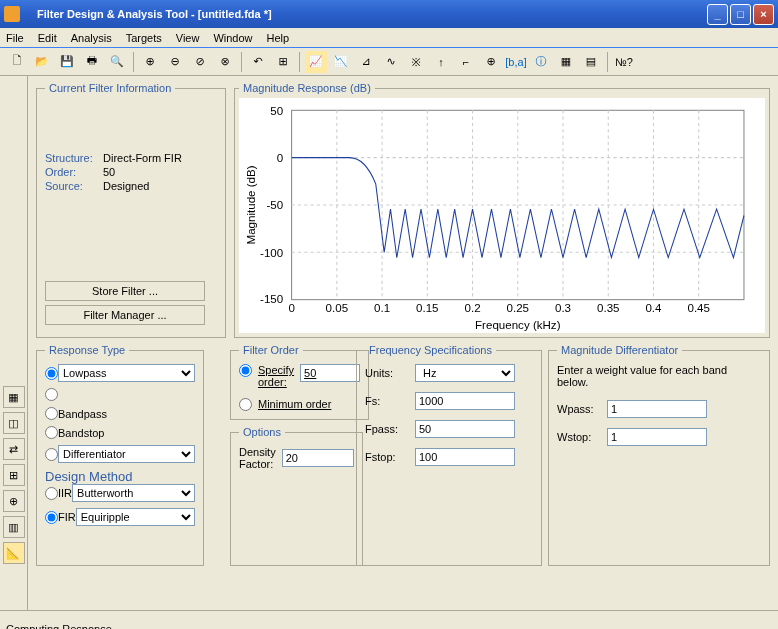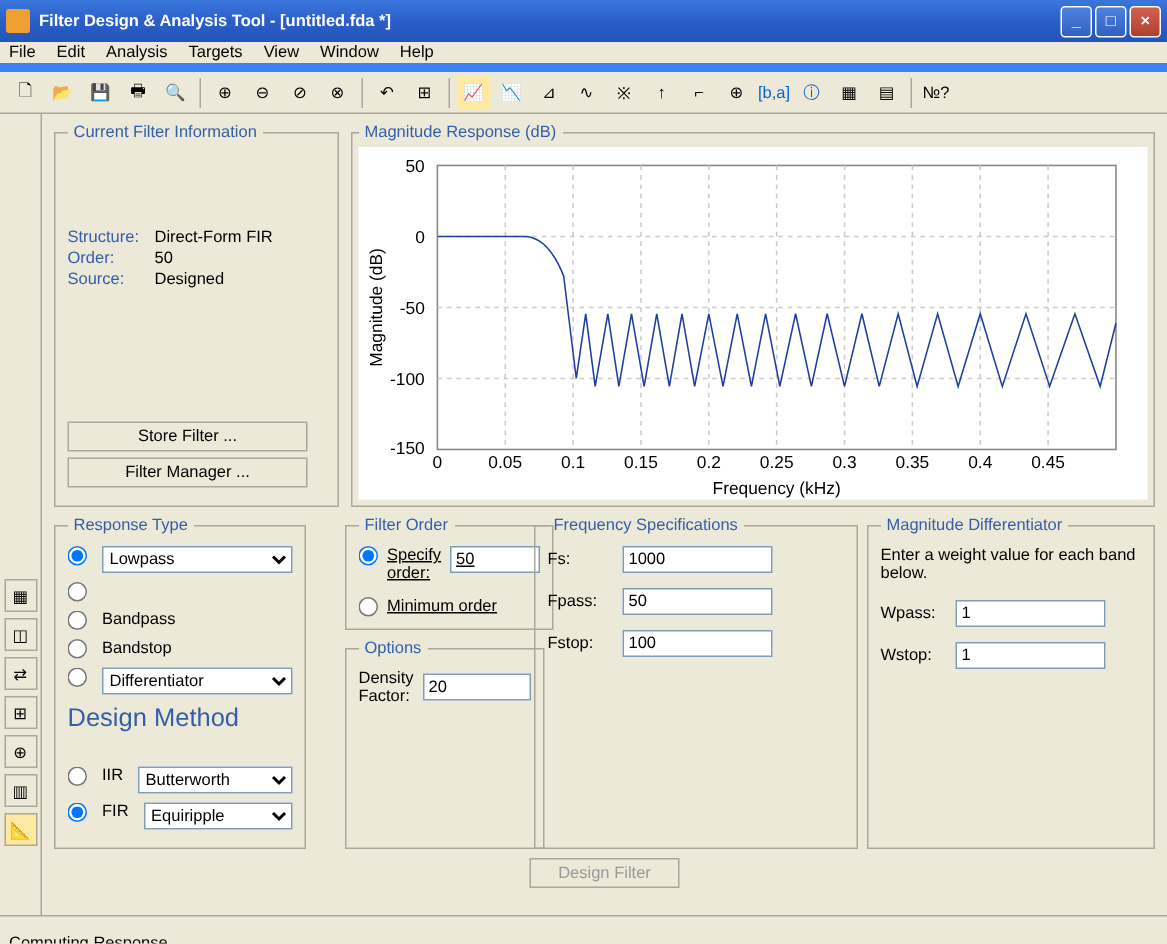--- a/index.html
+++ b/index.html
@@ -1,23 +1,23 @@
 <!DOCTYPE html>
 <html><head>
 <meta charset="utf-8">
 <style>
 * { box-sizing: border-box; margin: 0; padding: 0; font-family: Tahoma, sans-serif; font-size: 11px; }
 body { background: #ece9d8; width: 778px; height: 629px; overflow: hidden; }
-.titlebar { height: 28px; background: linear-gradient(to bottom, #3b77dd 0%, #2a5fc9 50%, #2255b8 100%); display: flex; align-items: center; padding: 0 4px; color: white; font-weight: bold; }
+.titlebar { height: 28px; background: linear-gradient(to bottom, #3b77dd 0%, #2a5fc9 50%, #2255b8 100%); display: flex; align-items: center; padding: 0 4px; color: white; font-weight: bold; gap: 11px; }
 .titlebar-icon { width: 16px; height: 16px; background: #f0a030; margin-right: 6px; border-radius: 2px; }
 .titlebar-text { flex: 1; }
 .win-btns { display: flex; gap: 2px; }
 .win-btn { width: 21px; height: 21px; background: linear-gradient(to bottom, #d06050, #b04030); border: 1px solid #fff; border-radius: 3px; display: flex; align-items: center; justify-content: center; color: white; font-weight: bold; }
 .win-btn.min, .win-btn.max { background: linear-gradient(to bottom, #5080e0, #3060c0); }
-.menubar { height: 20px; background: #ece9d8; display: flex; align-items: center; padding: 0 6px; gap: 14px; border-bottom: 6px solid #3b82f6; }
+.menubar { height: 20px; background: #ece9d8; display: flex; align-items: center; padding: 0 6px; gap: 14px; border-bottom: 1px solid #3b82f6; }
 .menubar span { cursor: default; }
 .toolbar { height: 28px; background: #ece9d8; display: flex; align-items: center; padding: 0 6px; gap: 3px; border-bottom: 1px solid #aca899; }
 .tbtn { width: 22px; height: 22px; border: 1px solid transparent; display: flex; align-items: center; justify-content: center; }
 .tsep { width: 1px; height: 20px; background: #aca899; margin: 0 2px; }
 .main-area { display: flex; height: 534px; }
 .side-toolbar { width: 28px; background: #ece9d8; border-right: 1px solid #aca899; display: flex; flex-direction: column; align-items: center; padding-top: 310px; gap: 4px; }
 .side-btn { width: 22px; height: 22px; border: 1px solid #aca899; display: flex; align-items: center; justify-content: center; background: #ece9d8; }
 .content { flex: 1; padding: 6px 8px; display: flex; flex-direction: column; gap: 6px; }
 .row1 { display: flex; gap: 8px; height: 256px; }
 fieldset { border: 1px solid #aca899; padding: 8px; position: relative; }
@@ -26,40 +26,40 @@
 .info-body { flex: 1; padding-top: 50px; }
 .info-row { display: flex; margin-bottom: 2px; }
 .info-label { width: 58px; color: #335ea8; }
 .info-val { }
 .info-btns button { width: 160px; height: 20px; margin-bottom: 4px; background: #ece9d8; border: 1px solid #aca899; }
 .mag-response { flex: 1; padding: 4px; }
 .chart-box { background: white; height: 100%; position: relative; }
 .chart-svg { width: 100%; height: 100%; }
 .row2 { display: flex; gap: 6px; height: 222px; }
 .response-type { width: 168px; }
-.radio-row { display: flex; align-items: flex-start; gap: 10px; margin-bottom: 6px; }
+.radio-row { display: flex; align-items: center; gap: 0; margin-bottom: 6px; }
 .radio-row select { flex: 1; height: 18px; background: white; border: 1px solid #7f9db9; font-size: 11px; }
 .mid-col { width: 140px; display: flex; flex-direction: column; gap: 6px; padding-left: 20px; }
 .filter-order { height: 76px; }
 .order-row { display: flex; align-items: flex-start; gap: 6px; margin-bottom: 10px; text-decoration: underline; }
 .order-row input[type=text] { width: 60px; height: 18px; border: 1px solid #7f9db9; padding: 0 3px; }
 .options { flex: 1; }
 .options-row { display: flex; align-items: center; gap: 6px; }
 .options-row input[type=text] { width: 72px; height: 18px; border: 1px solid #7f9db9; padding: 0 3px; }
-.freq-spec { width: 216px; }
+.freq-spec { width: 186px; }
 .spec-row { display: flex; align-items: center; margin-bottom: 10px; }
 .spec-row .lbl { width: 50px; }
 .spec-row select, .spec-row input[type=text] { width: 100px; height: 18px; border: 1px solid #7f9db9; padding: 0 3px; background: white; font-size: 11px; }
 .mag-spec { flex: 1; }
 .mag-spec .hint { margin-bottom: 12px; }
 .design-btn-row { text-align: center; }
 .design-btn { width: 100px; height: 20px; background: #ece9d8; border: 1px solid #aca899; color: #999; }
 .statusbar { height: 20px; border-top: 1px solid #aca899; padding: 18px 6px; display: flex; align-items: center; }
 input[type=radio] { margin: 0; }
-.sub-legend { color: #335ea8; font-size: 17px; margin-bottom: 22px; }
+.sub-legend { color: #335ea8; font-size: 13px; margin-bottom: 0; }
 </style>
 </head>
 <body>
 
 <div class="titlebar">
   <div class="titlebar-icon"></div>
   <div class="titlebar-text">Filter Design &amp; Analysis Tool -  [untitled.fda *]</div>
   <div class="win-btns">
     <div class="win-btn min">_</div>
     <div class="win-btn max">□</div>
@@ -233,20 +233,24 @@
           <legend>Options</legend>
           <div class="options-row">
               <span>Density Factor:</span>
               <input type="text" value="20" style="">
             </div>
         </fieldset>
       </div>
       <fieldset class="freq-spec">
         <legend>Frequency Specifications</legend>
         <div class="spec-row">
+            <span class="lbl">Units:</span>
+            <select><option>Hz</option></select>
+          </div>
+        <div class="spec-row">
             <span class="lbl">Fs:</span>
             <input type="text" value="1000" style="">
           </div>
         <div class="spec-row">
             <span class="lbl">Fpass:</span>
             <input type="text" value="50" style="">
           </div>
         <div class="spec-row">
             <span class="lbl">Fstop:</span>
             <input type="text" value="100" style="">
@@ -258,21 +262,18 @@
         <div class="spec-row">
             <span class="lbl">Wpass:</span>
             <input type="text" value="1" style="">
           </div>
         <div class="spec-row">
             <span class="lbl">Wstop:</span>
             <input type="text" value="1" style="">
           </div>
       </fieldset>
     </div>
-    <div class="design-btn-row">
-      <button class="design-btn" disabled="">Design Filter</button>
-    </div>
   </div>
 </div>
 
 <div class="statusbar">
   <span>Computing Response ...</span>
 </div>
 
 </body></html>

